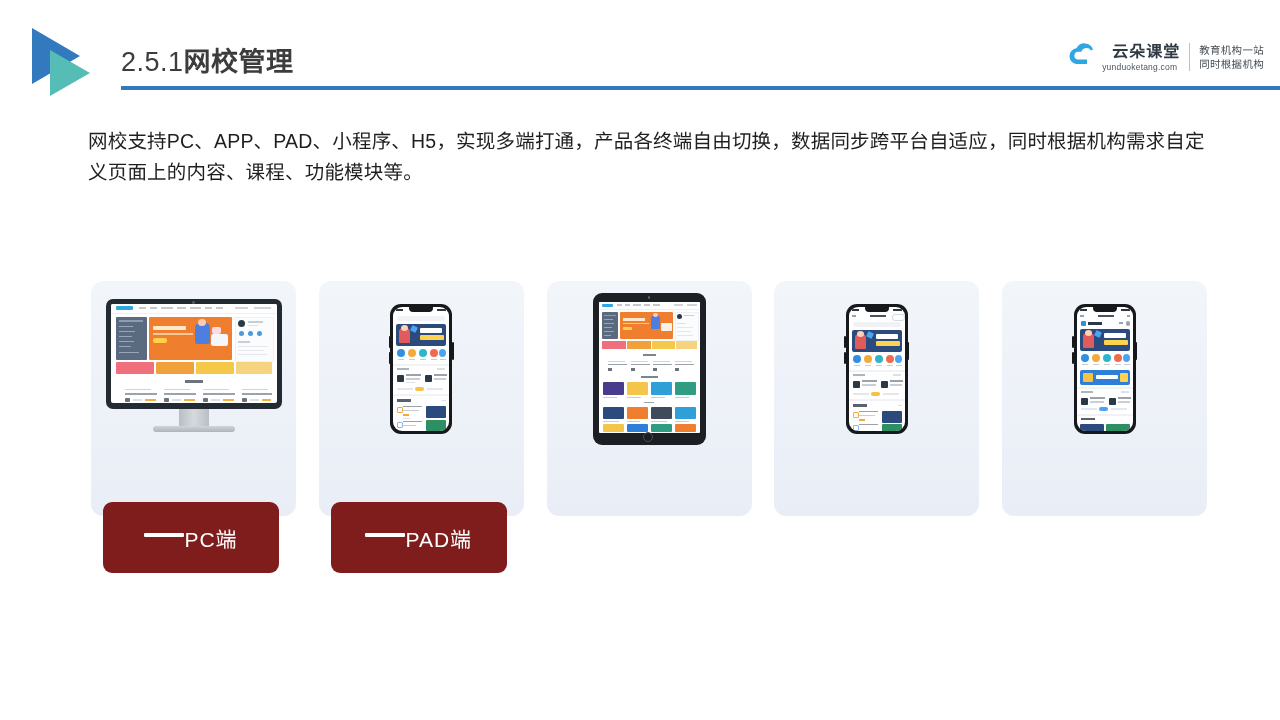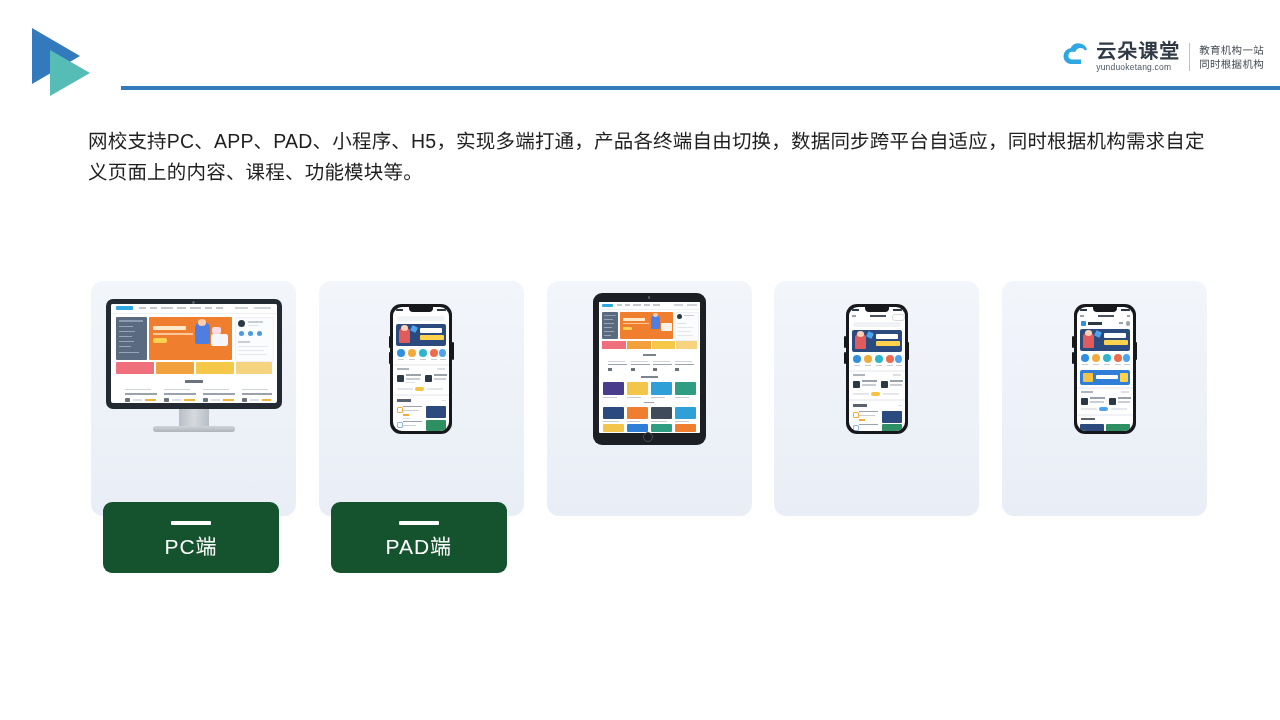--- a/index.html
+++ b/index.html
@@ -92,25 +92,26 @@
     flex: none;
   }
   .brand-cloud svg { display: block; }
   .brand-names {
     display: flex;
     flex-direction: column;
     justify-content: center;
     margin-right: 9px;
   }
   .brand-cn {
-    font-size: 20px;
+    font-size: 16px;
     font-weight: 700;
     color: #2f3a44;
     line-height: 21px;
     letter-spacing: 1px;
+    margin-left: 10px;
   }
   .brand-en {
     font-size: 8.5px;
     color: #4a5560;
     line-height: 11px;
     letter-spacing: 0.2px;
   }
   .brand-sep {
     width: 1px;
     height: 28px;
@@ -169,23 +170,23 @@
     align-items: center;
     justify-content: center;
   }
   .label-btn {
     position: absolute;
     left: 12px;
     bottom: 0;
     width: 176px;
     height: 71px;
     border-radius: 9px;
-    background: #14532d;
+    background: #7f1d1d;
     display: flex;
-    flex-direction: column;
+    flex-direction: row;
     align-items: center;
     justify-content: center;
     box-sizing: border-box;
     padding-top: 4px;
   }
   .label-btn .dash {
     width: 40px;
     height: 4px;
     background: #ffffff;
     border-radius: 1px;
@@ -293,20 +294,25 @@
 </head>
 <body>
 
 <div class="header">
 
   <div class="logo-mark">
     <span class="tri-blue"></span>
     <span class="tri-teal"></span>
   </div>
 
+  <div class="title-block">
+    <div class="slide-title">
+      <span class="num">2.5.1</span><span class="name">网校管理</span>
+    </div>
+  </div>
   <div class="title-rule"></div>
 
   <div class="brand">
     <div class="brand-cloud">
       <svg width="34" height="30" viewBox="0 0 34 30" xmlns="http://www.w3.org/2000/svg">
         <path d="M26 7.5 A9 9 0 0 0 9.5 6.2 A8 8 0 0 0 9 22 L20 22 L20 17.6 L10.2 17.6 A4 4 0 0 1 11 9.8 L14.4 9.8 A5.4 5.4 0 0 1 24 8.4 Z" fill="#2fa7e3"></path>
       </svg>
     </div>
     <div class="brand-names">
       <span class="brand-cn">云朵课堂</span>

